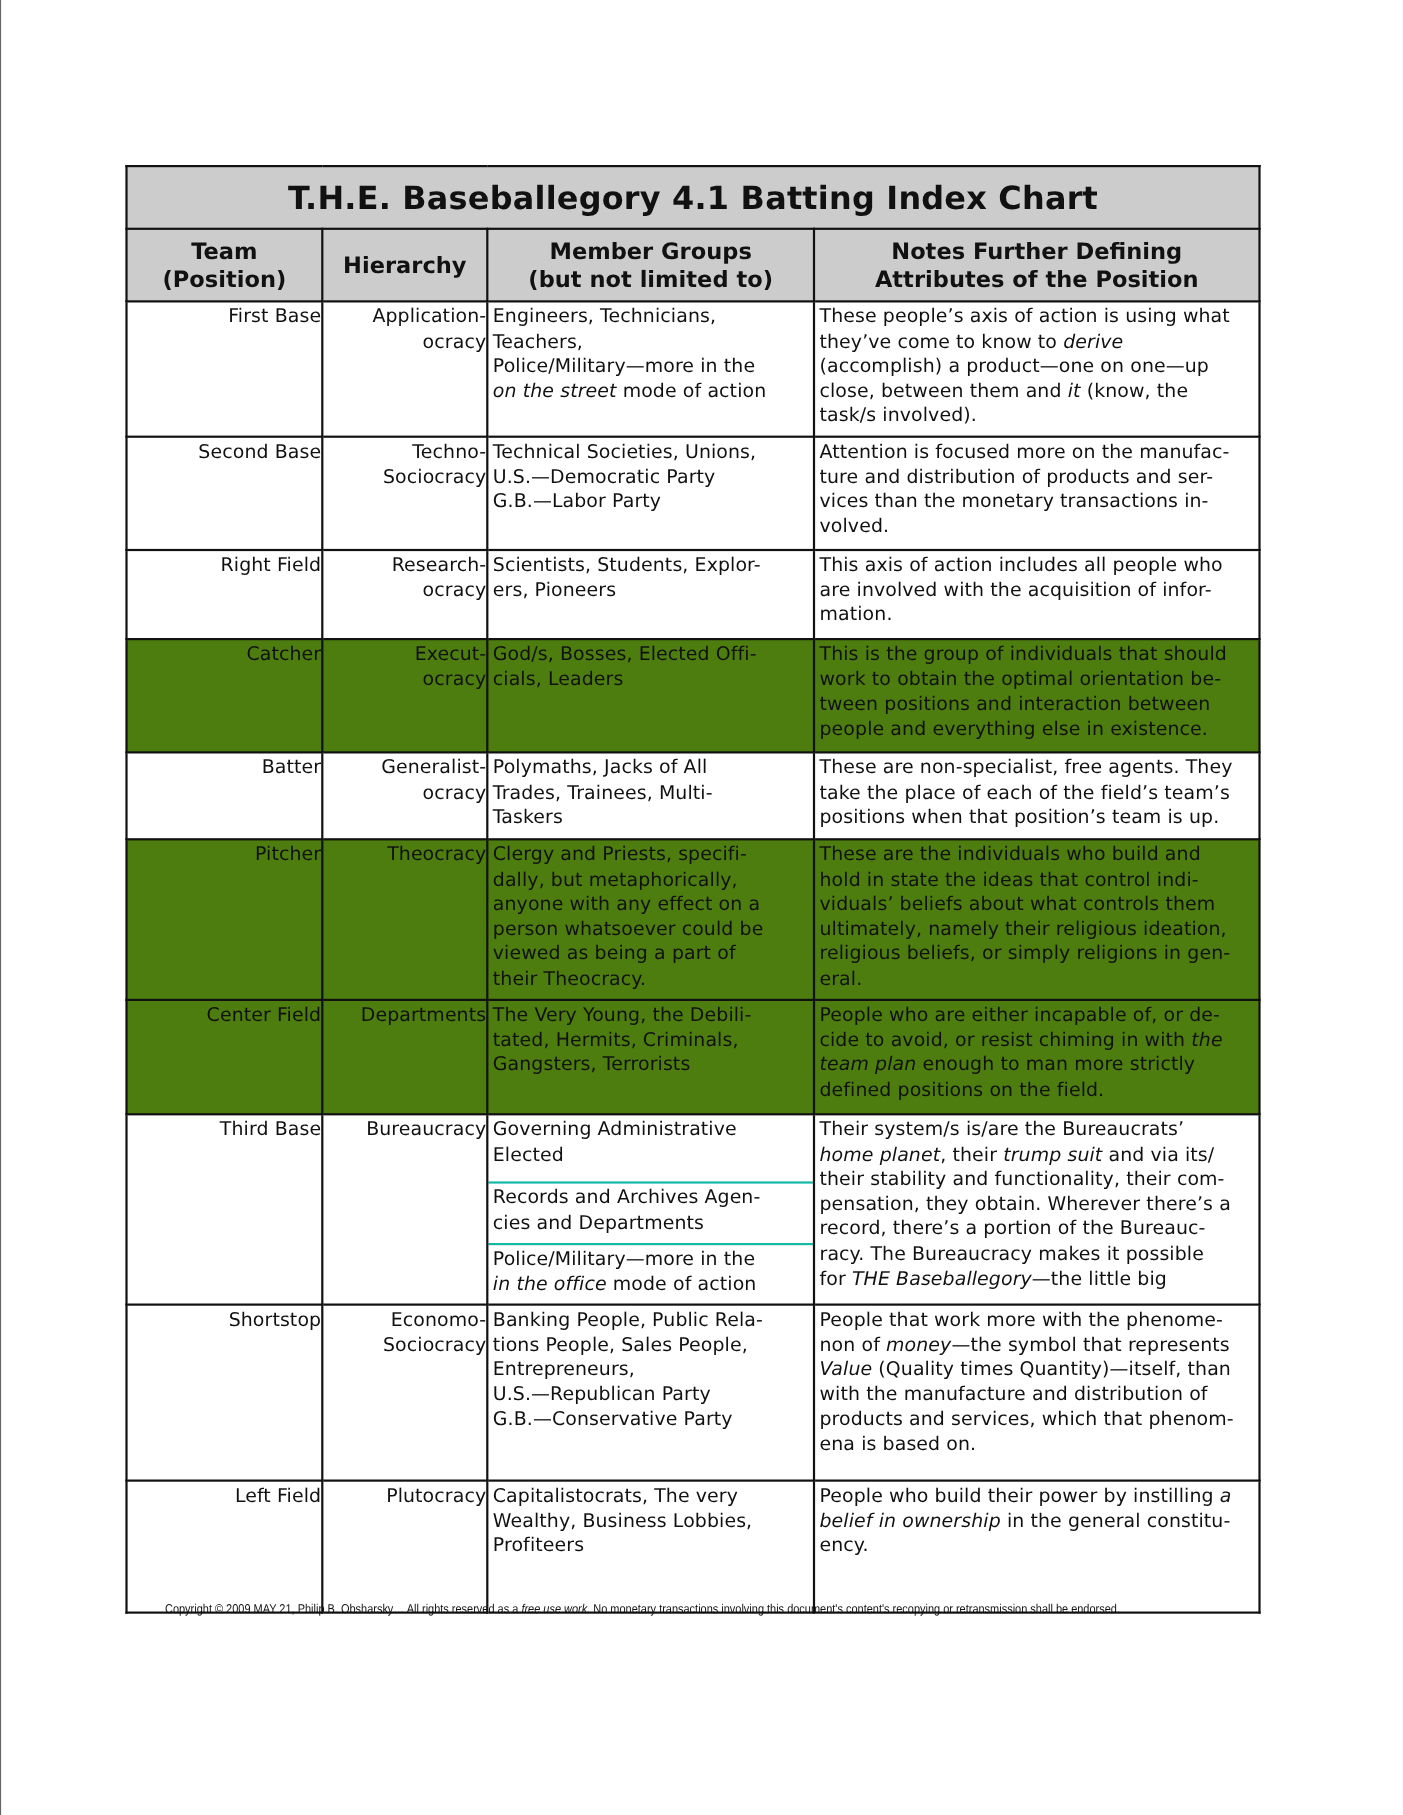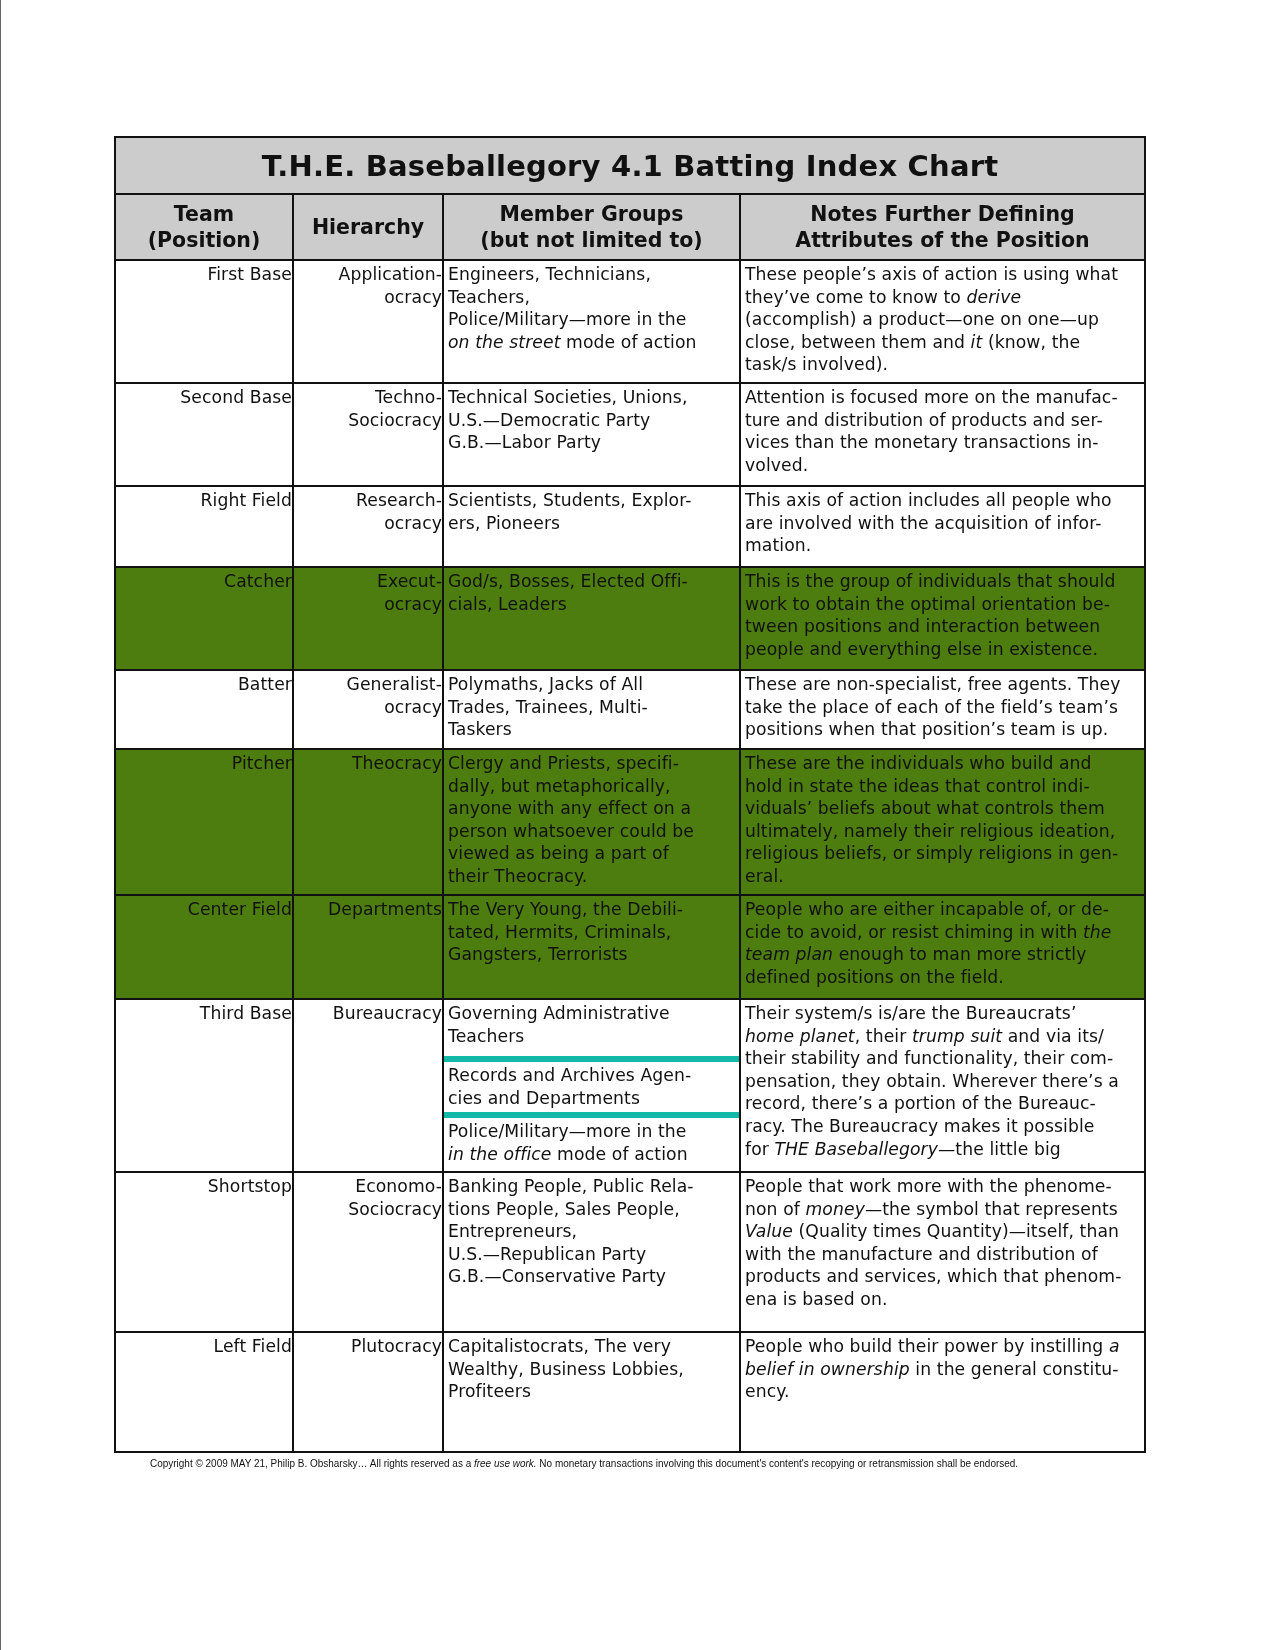--- a/index.html
+++ b/index.html
@@ -1,30 +1,30 @@
 <!DOCTYPE html>
 <html><head>
 <meta charset="utf-8">
 <style>
   html, body { margin:0; padding:0; background:#ffffff; }
   body { width:1275px; height:1650px; position:relative; overflow:hidden;
          font-family:"DejaVu Sans", sans-serif; color:#111; }
   .page-border { position:absolute; left:0; top:0; width:1px; height:1650px; background:#666; }
-  table.chart { position:absolute; left:114px; top:136px; width:1030px;
+  table.chart { position:absolute; left:114px; top:150px; width:1030px;
                 border-collapse:collapse; table-layout:fixed;border-radius:30px; }
   table.chart td, table.chart th { border:2px solid #111; padding:0; vertical-align:top; }
   .title-cell { background:#cccccc; height:55px; text-align:center; vertical-align:middle !important;
                 font-weight:bold; font-size:29px; letter-spacing:0.2px; }
   .head-cell { background:#cccccc; height:64px; text-align:center; vertical-align:middle !important;
                font-weight:bold; font-size:20.5px; line-height:26px; }
   .cell { font-size:17.2px; line-height:22.6px; letter-spacing:0.1px; }
   .cell-c { text-align:right; padding-top:2px !important; }
   .cell-l { padding:2px 3px 0 4px !important; white-space:nowrap; }
   tr.gray td { background:#4d7c0f; }
-  .sub { display:block; border-bottom:6px solid #14b8a6; padding:2px 3px 0 4px; white-space:nowrap; box-sizing:border-box; }
+  .sub { display:block; border-bottom:2px solid #14b8a6; padding:2px 3px 0 4px; white-space:nowrap; box-sizing:border-box; }
   .sub:last-child { border-bottom:none; }
   .cell-sub { padding:0 !important; }
   .line { display:block; }
   .it { font-style:italic; }
   .footer { position:absolute; left:150px; top:1456px; width:975px; font-family:"Liberation Sans Narrow","Liberation Sans", sans-serif;
             font-size:11.6px; transform:scaleX(0.86); transform-origin:left top; white-space:nowrap; color:#111; }
   .footer .it { font-style:italic; }
 </style>
 </head>
 <body>
@@ -205,21 +205,21 @@
       <tr style="height: 144px;">
         <td class="cell cell-c">
           <span class="line">Third Base</span>
         </td>
         <td class="cell cell-c">
           <span class="line">Bureaucracy</span>
         </td>
         <td class="cell cell-sub">
           <div class="sub" style="height: 62px;">
             <span class="line"><span>Governing Administrative</span></span>
-            <span class="line"><span>Teachers</span></span>
+            <span class="line"><span>Elected</span></span>
           </div>
           <div class="sub" style="height: 56px;">
             <span class="line"><span>Records and Archives Agen-</span></span>
             <span class="line"><span>cies and Departments</span></span>
           </div>
           <div class="sub" style="height: 53px;">
             <span class="line"><span>Police/Military—more in the</span></span>
             <span class="line"><span class="it">in the office</span><span> mode of action</span></span>
           </div>
         </td>

